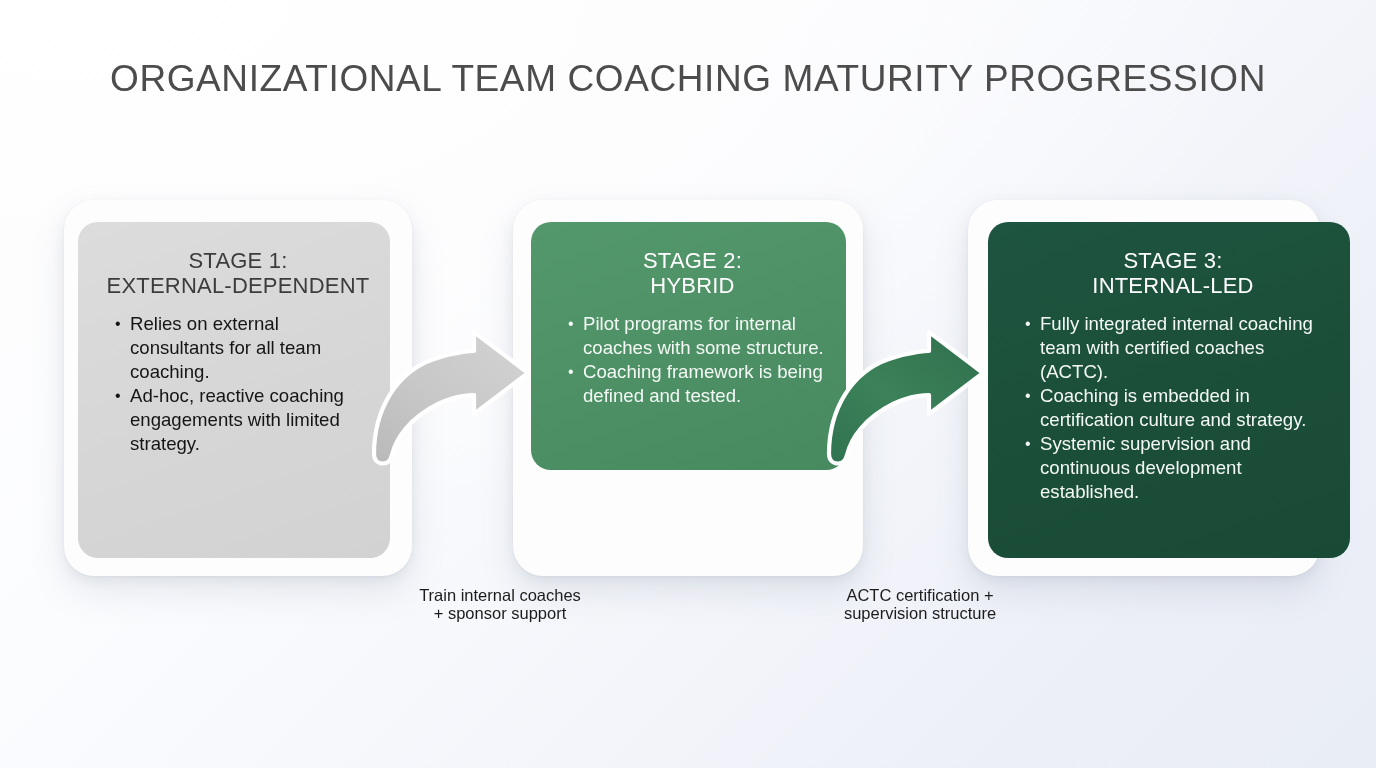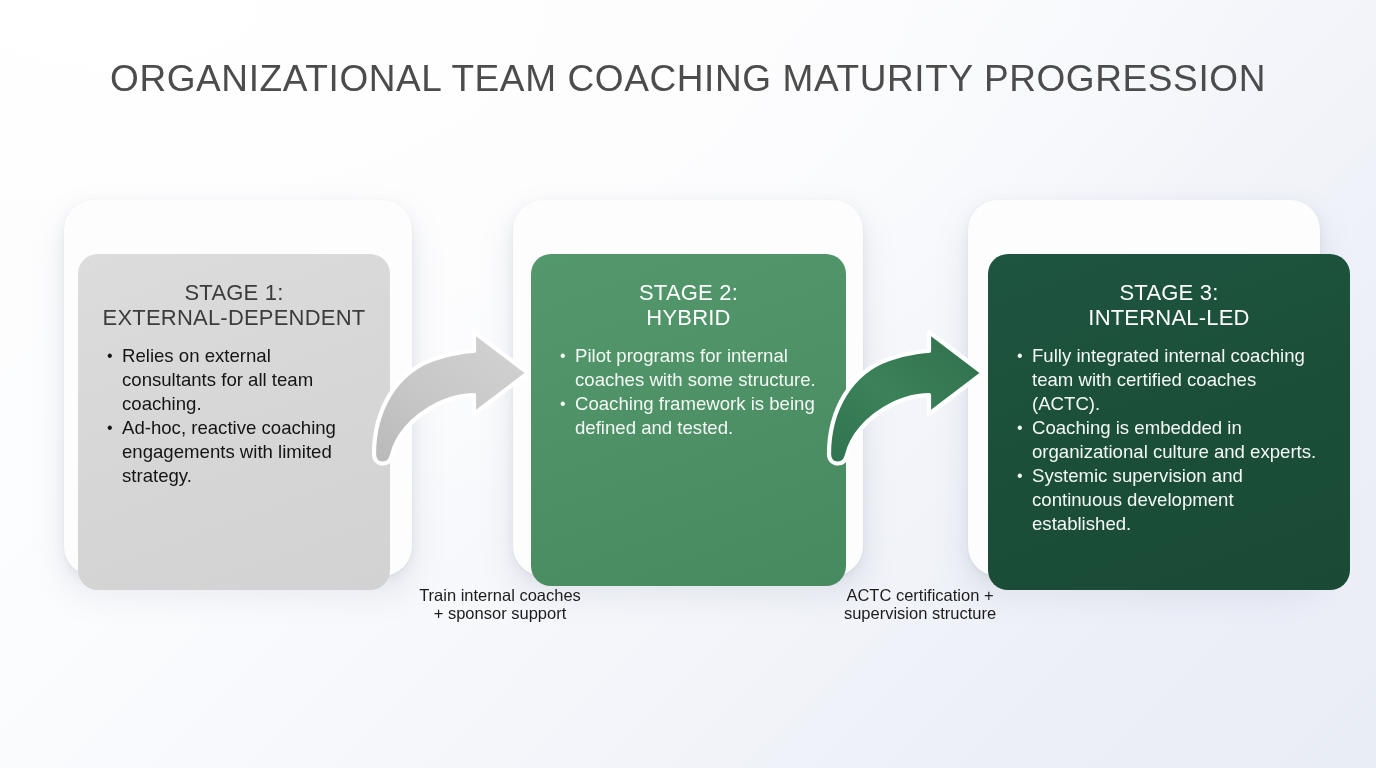--- a/index.html
+++ b/index.html
@@ -45,23 +45,22 @@
     border-radius: 30px;
     box-shadow:
       0 16px 34px rgba(120, 130, 150, 0.16),
       0 4px 12px rgba(120, 130, 150, 0.10),
       0 1px 2px rgba(120, 130, 150, 0.08);
   }
   .card {
     position: absolute;
     border-radius: 20px;
     box-sizing: border-box;
-    padding: 26px 20px 20px 20px;
+    padding: 26px 20px 20px 28px;
     overflow: hidden;
-    margin-top: 32px;
   }
   .card.gray {
     background: linear-gradient(160deg, #dcdcdc 0%, #d6d6d6 55%, #d2d2d2 100%);
     color: #111111;
   }
   .card.green {
     background: linear-gradient(160deg, #53986c 0%, #4d9065 55%, #478a60 100%);
     color: #ffffff;
   }
   .card.darkgreen {
@@ -133,36 +132,36 @@
   <div class="card gray" style="left:78px; top:222px; width:312px; height:336px;">
     <div class="card-title">STAGE 1:
 EXTERNAL-DEPENDENT</div>
     <ul class="bullets">
       <li>Relies on external consultants for all team coaching.</li>
       <li>Ad-hoc, reactive coaching engagements with limited strategy.</li>
     </ul>
   </div>
 
   <div class="frame" style="left:513px; top:200px; width:350px; height:376px;"></div>
-  <div class="card green" style="left:531px; top:222px; width:315px; height:332px;">
+  <div class="card green" style="left:531px; top:222px; width:315px; height:248px;">
     <div class="card-title">STAGE 2:
 HYBRID</div>
     <ul class="bullets">
       <li>Pilot programs for internal coaches with some structure.</li>
       <li>Coaching framework is being defined and tested.</li>
     </ul>
   </div>
 
   <div class="frame" style="left:968px; top:200px; width:352px; height:376px;"></div>
   <div class="card darkgreen" style="left:988px; top:222px; width:362px; height:336px;">
     <div class="card-title">STAGE 3:
 INTERNAL-LED</div>
     <ul class="bullets">
       <li>Fully integrated internal coaching team with certified coaches (ACTC).</li>
-      <li>Coaching is embedded in organizational culture and experts.</li>
+      <li>Coaching is embedded in certification culture and strategy.</li>
       <li>Systemic supervision and continuous development established.</li>
     </ul>
   </div>
 
   <div class="arrow" style="left:352px; top:326px; width:200px; height:150px;">
     <svg width="200" height="150" viewBox="0 0 200 150">
       <defs>
         <linearGradient id="g1" x1="0" y1="1" x2="1" y2="0">
           <stop offset="0%" stop-color="#b9b9b9"></stop>
           <stop offset="45%" stop-color="#c8c8c8"></stop>

